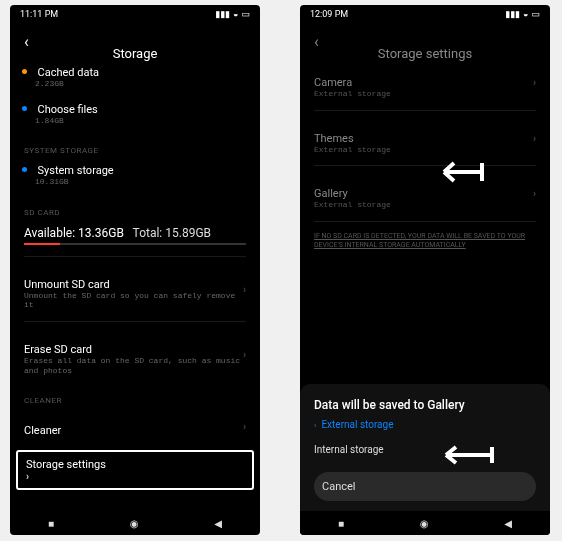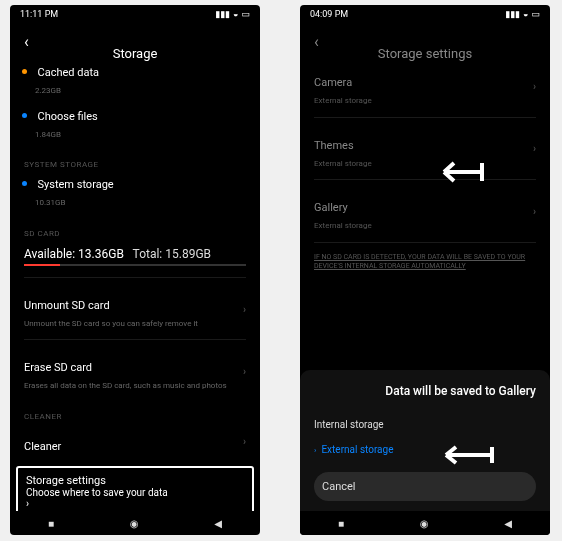--- a/index.html
+++ b/index.html
@@ -8,38 +8,38 @@
   .phone.left { left: 10px; }
   .phone.right { left: 300px; }
   .statusbar { height: 18px; padding: 2px 10px; display: flex; justify-content: space-between; align-items: center; color: #fff; font-size: 9px; gap: 48px; }
   .st-icons { display: flex; gap: 3px; align-items: center; }
   .header { height: 36px; display: flex; align-items: center; padding: 0 14px; position: relative; }
   .back { color: #fff; font-size: 16px; cursor: pointer; user-select: none; }
   .title { position: absolute; left: 0; right: 0; text-align: center; color: #fff; font-size: 13px; font-weight: 400; pointer-events: none; margin-top: 24px; }
   .content { flex: 1; overflow: hidden; font-size: 10px; color: #fff; padding: 0 14px; }
   .row { padding: 7px 0; position: relative; }
   .row .lbl { color: #fff; font-size: 11px; margin-top: 10px; }
-  .row .sub { color: #666; font-size: 8px; margin-top: 7px; line-height: 1.2; }
+  .row .sub { color: #666; font-size: 8px; margin-top: 0; line-height: 1.2; font-family: Liberation Mono, monospace; }
   .row .chev { position: absolute; right: 0; top: 50%; transform: translateY(-50%); color: #555; font-size: 10px; }
   .dot { width: 5px; height: 5px; border-radius: 50%; display: inline-block; margin-right: 8px; margin-left: -2px; vertical-align: 2px; }
   .dot.orange { background: #ff9500; }
   .dot.blue { background: #0a84ff; }
   .section-label { color: #555; font-size: 8px; letter-spacing: 0.5px; margin-top: 14px; margin-bottom: 2px; }
   .divider { border-top: 1px solid #1a1a1a; margin: 4px 0; }
   .sdinfo { font-size: 12px; color: #ddd; }
   .sdinfo .avail { color: #fff; }
   .bar { height: 2px; background: #333; margin-top: 3px; position: relative; }
   .bar .used { position: absolute; left: 0; top: 0; height: 100%; width: 16%; background: #ff3b30; }
   .highlight-box { border: 2px solid #fff; border-radius: 3px; padding: 6px 8px; margin: 6px -8px 0; }
   .navbar { height: 24px; display: flex; justify-content: space-around; align-items: center; color: #ddd; font-size: 10px; }
   .navbtn { cursor: pointer; }
   .note { color: #555; font-size: 7px; line-height: 1.3; padding: 6px 0; text-decoration: underline; }
   .modal-shade { position: absolute; left:0; right:0; bottom:0; top:0; }
   .modal { position: absolute; left:0; right:0; bottom:24px; background: #111; border-radius: 10px 10px 0 0; padding: 14px 14px 10px; }
-  .modal h3 { color: #fff; font-size: 12px; text-align: right; font-weight: 500; margin-bottom: 14px; }
+  .modal h3 { color: #fff; font-size: 12px; text-align: left; font-weight: 500; }
   .modal .opt { color: #ddd; font-size: 10px; padding: 7px 0; cursor: pointer; }
   .modal .opt.sel { color: #0a84ff; }
   .modal .chk { color: #0a84ff; margin-right: 5px; font-size: 8px; }
   .cancel { background: #2a2a2a; color: #ddd; padding: 8px; border-radius: 18px; margin-top: 10px; font-size: 11px; cursor: pointer; }
   .arrow { position: absolute; pointer-events: none; }
   svg.aicon { display: block; }
 </style>
 </head>
 <body>
 
@@ -104,35 +104,34 @@
     </div>
 
     <div class="section-label">CLEANER</div>
     <div class="row">
       <div class="lbl">Cleaner</div>
       <span class="chev">›</span>
     </div>
 
     <div class="highlight-box">
       <div class="lbl" style="font-size:11px">Storage settings</div>
-      <div class="sub">Choose where to save your data</div>
       <span class="chev" style="right:6px">›</span>
     </div>
 
   </div>
   <div class="navbar">
     <span class="navbtn">■</span>
     <span class="navbtn">◉</span>
     <span class="navbtn">◀</span>
   </div>
 </div>
 
 <div class="phone right">
   <div class="statusbar">
-    <span>04:09 PM</span>
+    <span>12:09 PM</span>
     <span class="st-icons">
       <span>▮▮▮</span>
       <span>◒</span>
       <span>▭</span>
     </span>
   </div>
   <div class="header">
     <span class="back" style="color:#888">‹</span>
     <div class="title" style="color:#888">Storage settings</div>
   </div>
@@ -154,25 +153,25 @@
       <div class="sub" style="color:#555">External storage</div>
       <span class="chev">›</span>
     </div>
     <div class="divider"></div>
     <div class="note">IF NO SD CARD IS DETECTED, YOUR DATA WILL BE SAVED TO YOUR DEVICE'S INTERNAL STORAGE AUTOMATICALLY</div>
   </div>
 
   <div class="modal-shade"></div>
   <div class="modal">
     <h3>Data will be saved to Gallery</h3>
+    <div class="opt sel">
+      <span class="chk">›</span><span>External storage</span>
+    </div>
     <div class="opt">
       <span>Internal storage</span>
-    </div>
-    <div class="opt sel">
-      <span class="chk">›</span><span>External storage</span>
     </div>
     <div class="cancel">
       <span>Cancel</span>
     </div>
   </div>
 
   <div class="navbar" style="position:absolute;bottom:0;left:0;right:0;background:#000">
     <span class="navbtn">■</span>
     <span class="navbtn">◉</span>
     <span class="navbtn">◀</span>

